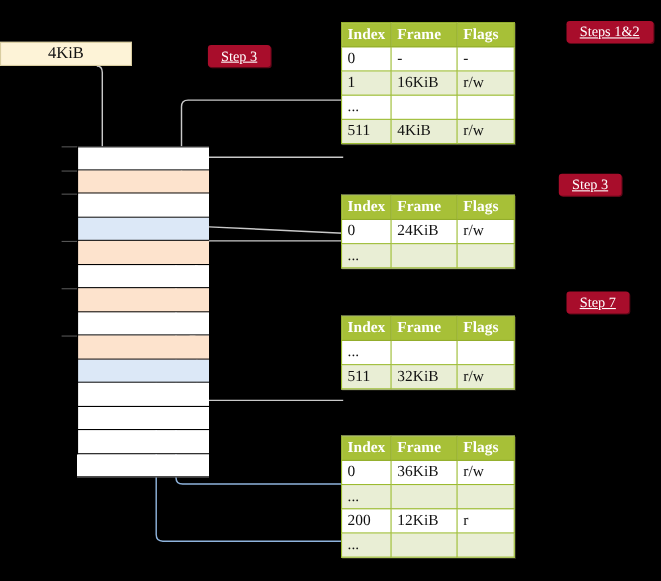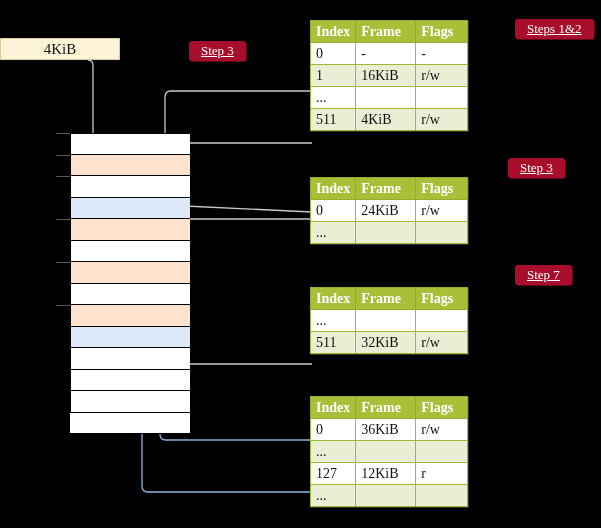--- a/index.html
+++ b/index.html
@@ -231,21 +231,21 @@
           <td class="c-index">0</td>
           <td class="c-frame">36KiB</td>
           <td class="c-flags">r/w</td>
         </tr>
         <tr class="alt">
           <td class="c-index">...</td>
           <td class="c-frame"></td>
           <td class="c-flags"></td>
         </tr>
         <tr>
-          <td class="c-index">127</td>
+          <td class="c-index">200</td>
           <td class="c-frame">12KiB</td>
           <td class="c-flags">r</td>
         </tr>
         <tr class="alt">
           <td class="c-index">...</td>
           <td class="c-frame"></td>
           <td class="c-flags"></td>
         </tr>
       </tbody>
     </table>

